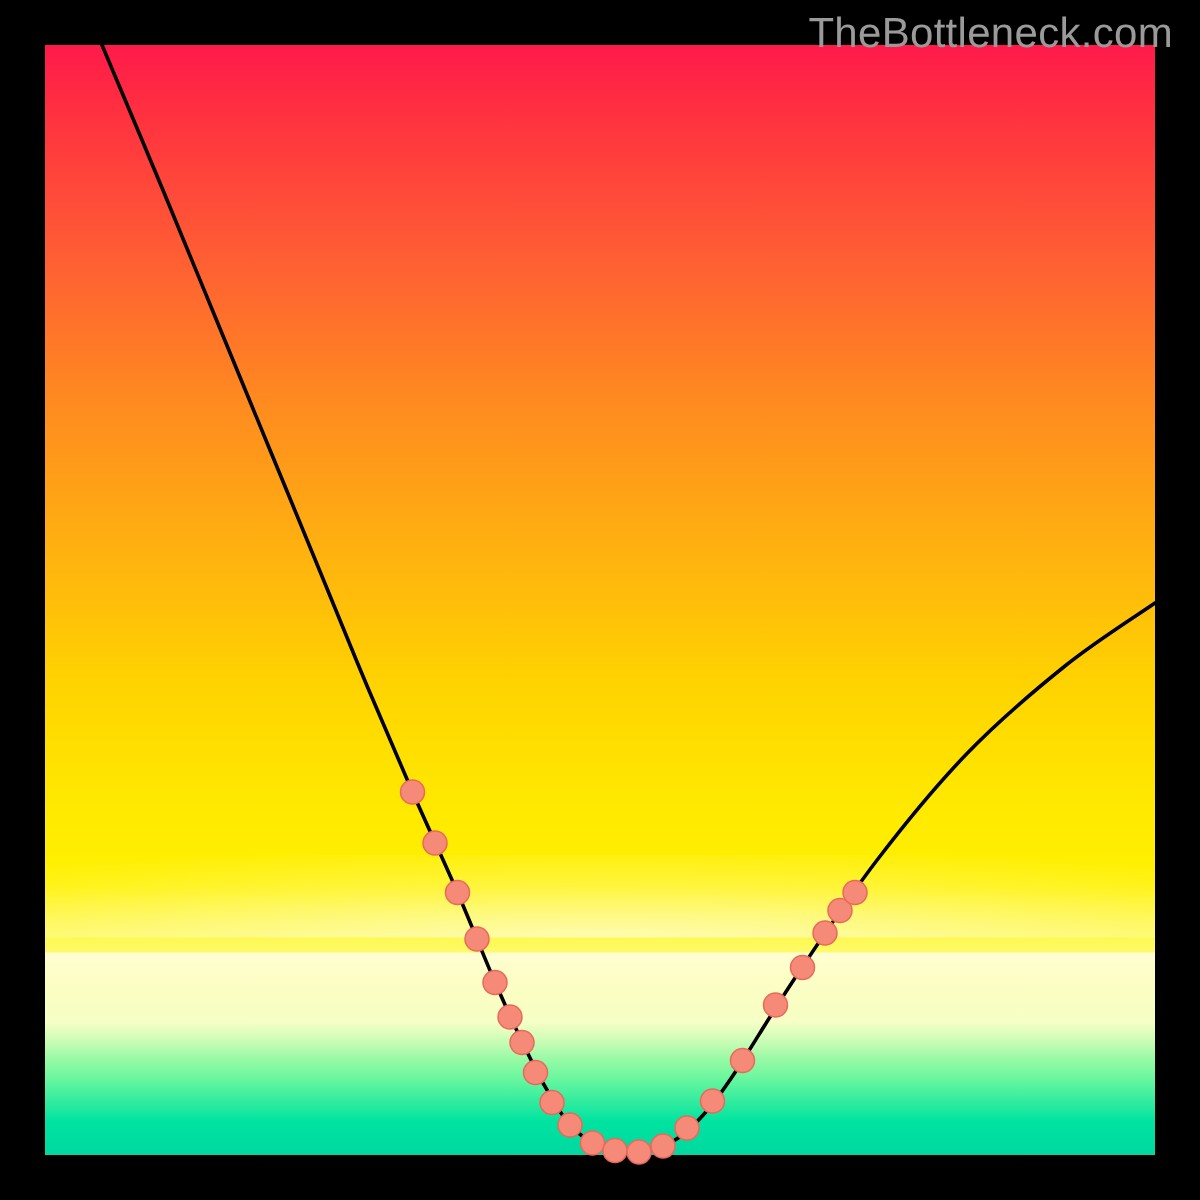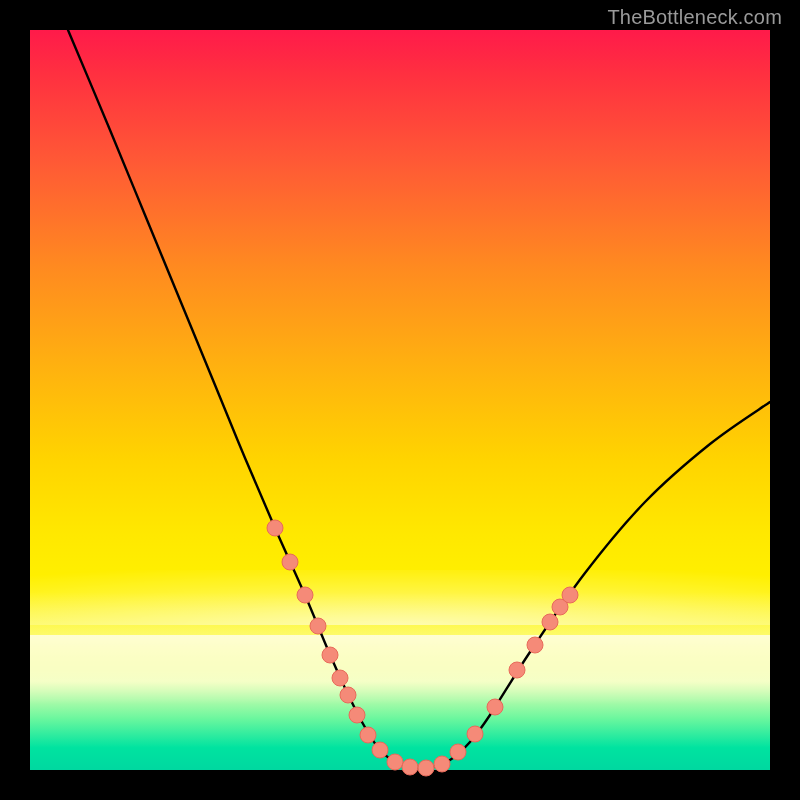--- a/index.html
+++ b/index.html
@@ -58,21 +58,21 @@
     top: 30px;
     width: 740px;
     height: 740px;
     overflow: visible;
   }
   .watermark {
     position: absolute;
     top: 6px;
     right: 18px;
     color: #9a9a9a;
-    font-size: 20px;
+    font-size: 28px;
     font-weight: 400;
     letter-spacing: 0.2px;
   }
 </style>
 </head>
 <body>
 
 <div class="frame"></div>
 <div class="glow top"></div>
 <div class="glow mid"></div>

